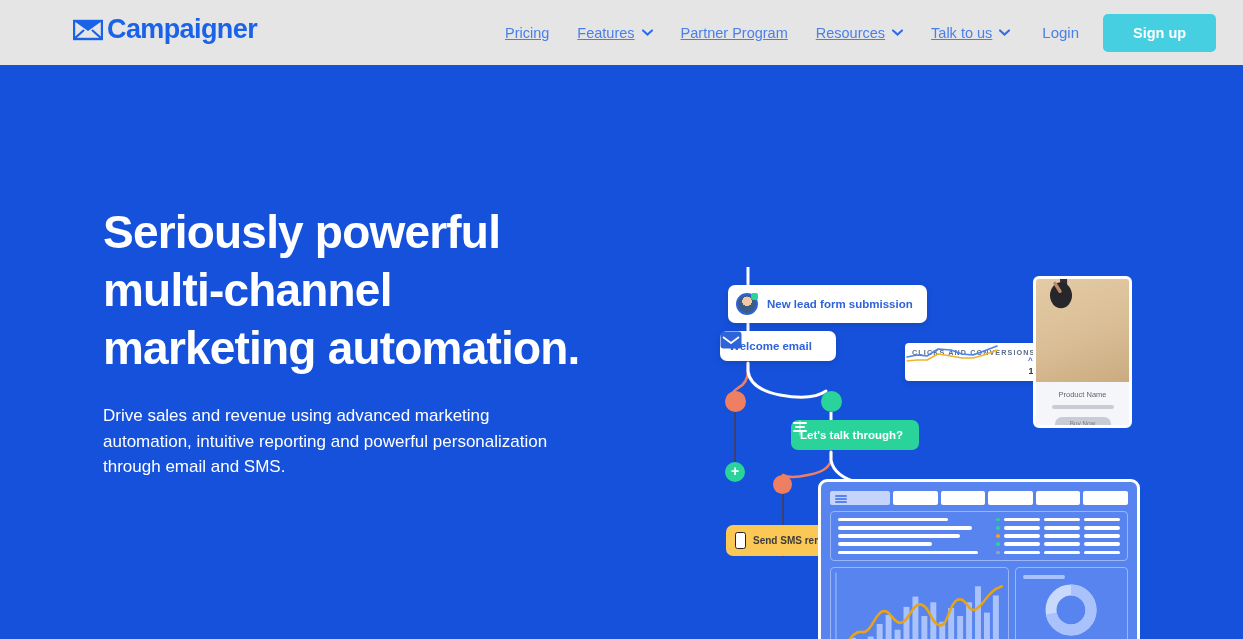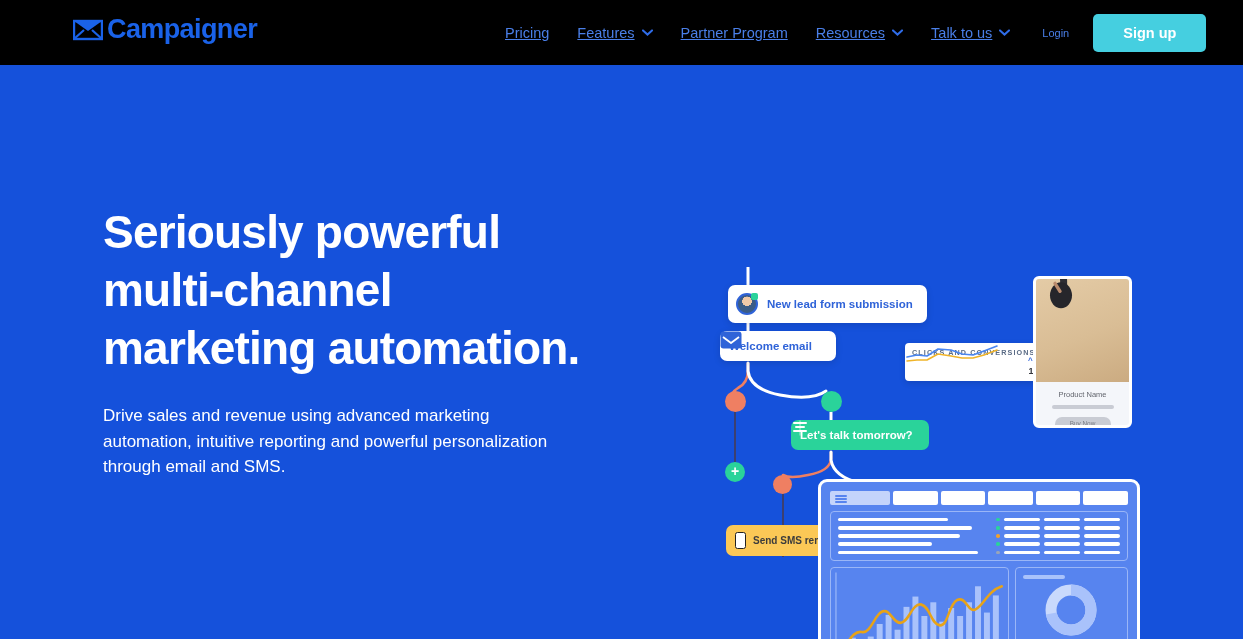--- a/index.html
+++ b/index.html
@@ -8,21 +8,21 @@
     overflow: hidden;
     font-family: "Liberation Sans", sans-serif;
     background: #ffffff;
   }
   #page { position: relative; width: 1243px; height: 639px; overflow: hidden; }
 
   
   .header {
     position: absolute; left: 0; top: 0;
     width: 1243px; height: 65px;
-    background: #000000;
+    background: #e5e5e5;
     display: flex; align-items: center;
   }
   .logo-wrap {
     position: absolute; left: 73px; top: 16px;
     display: flex; align-items: center; gap: 4px;
   }
   .logo-mark { width: 30px; height: 22px; display: block; }
   .logo-text {
     font-size: 27px; font-weight: bold; color: #1a62e8;
     letter-spacing: -0.6px; line-height: 1;
@@ -32,21 +32,21 @@
     height: 65px; display: flex; align-items: center; gap: 0;
   }
   .nav-item {
     display: flex; align-items: center; gap: 7px;
     font-size: 14.5px; color: #4a7fe8;
     padding: 0 14px; cursor: pointer; white-space: nowrap; text-decoration: underline;
   }
   .nav-item:first-child { padding-left: 0; }
   .chev { width: 11px; height: 7px; display: block; }
   .login-link {
-    font-size: 11px; color: #4a7fe8; padding: 0 18px;
+    font-size: 15px; color: #4a7fe8; padding: 0 18px;
     cursor: pointer; white-space: nowrap; text-align: center;
   }
   .signup-btn {
     margin-left: 6px;
     background: #45cfe0; color: #ffffff;
     font-size: 14.5px; font-weight: bold;
     border: none; border-radius: 5px;
     padding: 11px 30px; cursor: pointer;
     white-space: nowrap;
   }
@@ -300,21 +300,21 @@
         <span>Welcome email</span>
       </div>
 
       <div class="node node-chat">
         <svg class="chat-icon" viewBox="0 0 18 16">
           <rect x="2" y="2" width="14" height="1.9" rx="1" fill="#ffffff"></rect>
           <rect x="4" y="6" width="10" height="1.9" rx="1" fill="#ffffff"></rect>
           <rect x="2" y="10" width="14" height="1.9" rx="1" fill="#ffffff"></rect>
           <path d="M9 0.5 L9 15.5" stroke="#ffffff" stroke-width="1.1" opacity="0.55"></path>
         </svg>
-        <span>Let's talk tomorrow?</span>
+        <span>Let's talk through?</span>
       </div>
 
       <div class="node node-sms">
         <span class="phone-icon"></span>
         <span>Send SMS reminder</span>
       </div>
 
       <div class="dot dot-orange-1"></div>
       <div class="dot dot-green-1"></div>
       <div class="dot dot-orange-2"></div>

